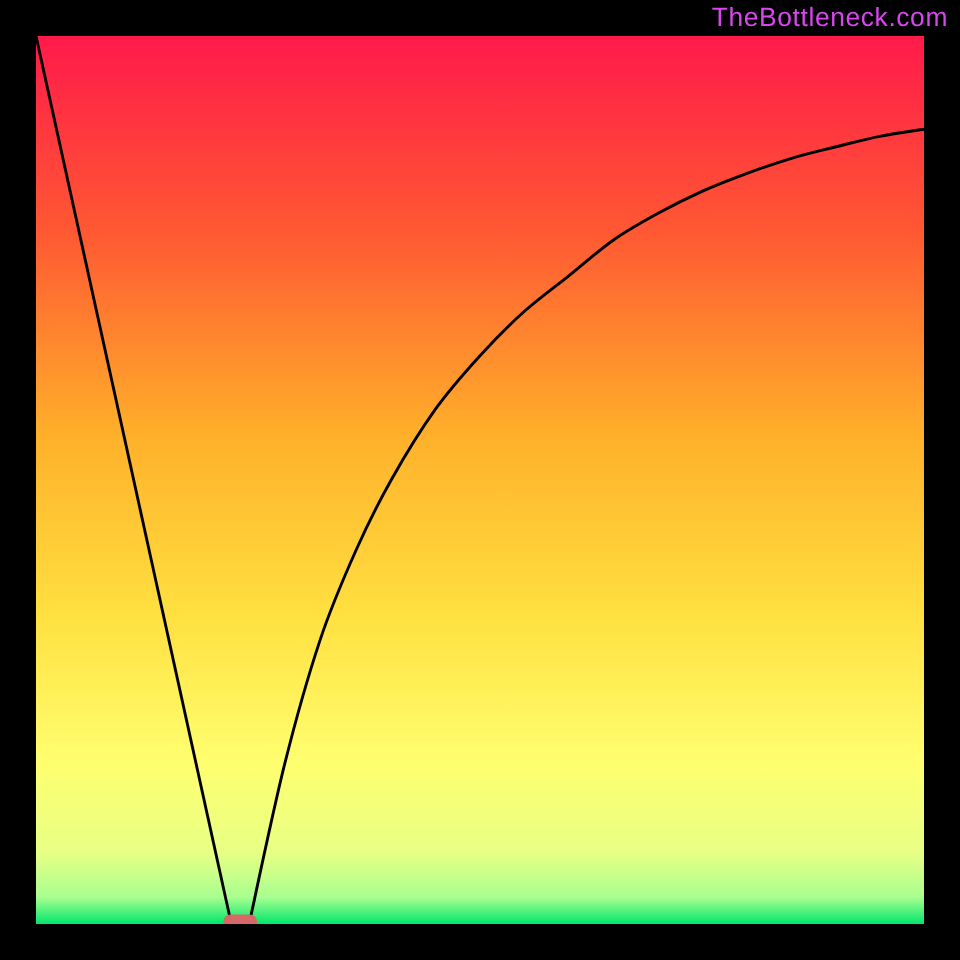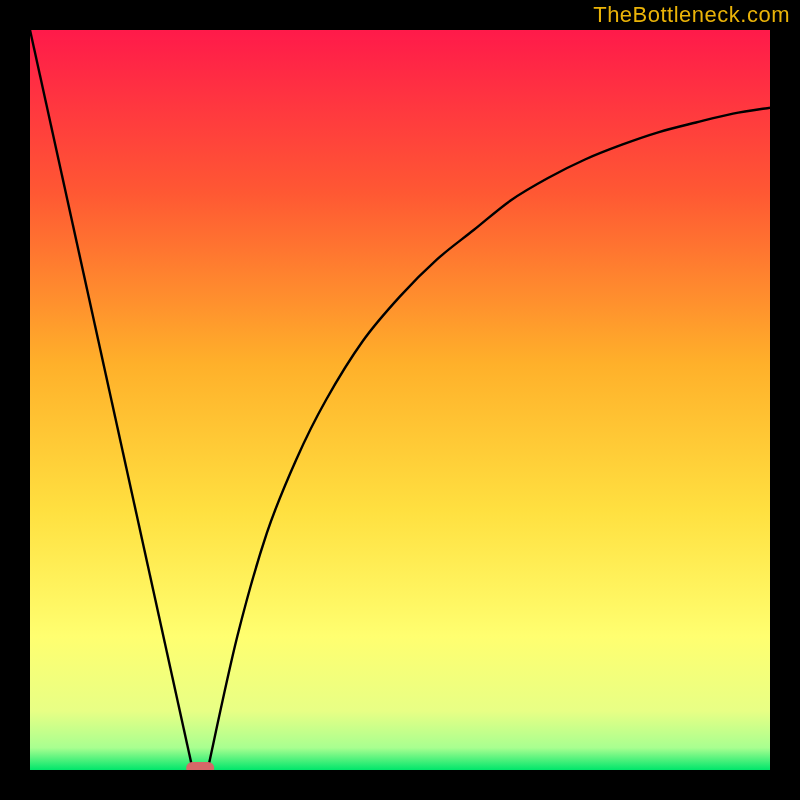--- a/index.html
+++ b/index.html
@@ -14,21 +14,21 @@
   .outer {
     width: 800px;
     height: 800px;
     background: #000;
     position: relative;
   }
   .watermark {
     position: absolute;
     top: 2px;
     right: 10px;
-    color: #eab308;
+    color: #d946ef;
     font-size: 22px;
     font-weight: 500;
     letter-spacing: 0.5px;
     z-index: 10;
   }
   .plot {
     position: absolute;
     left: 30px;
     top: 30px;
     width: 740px;

